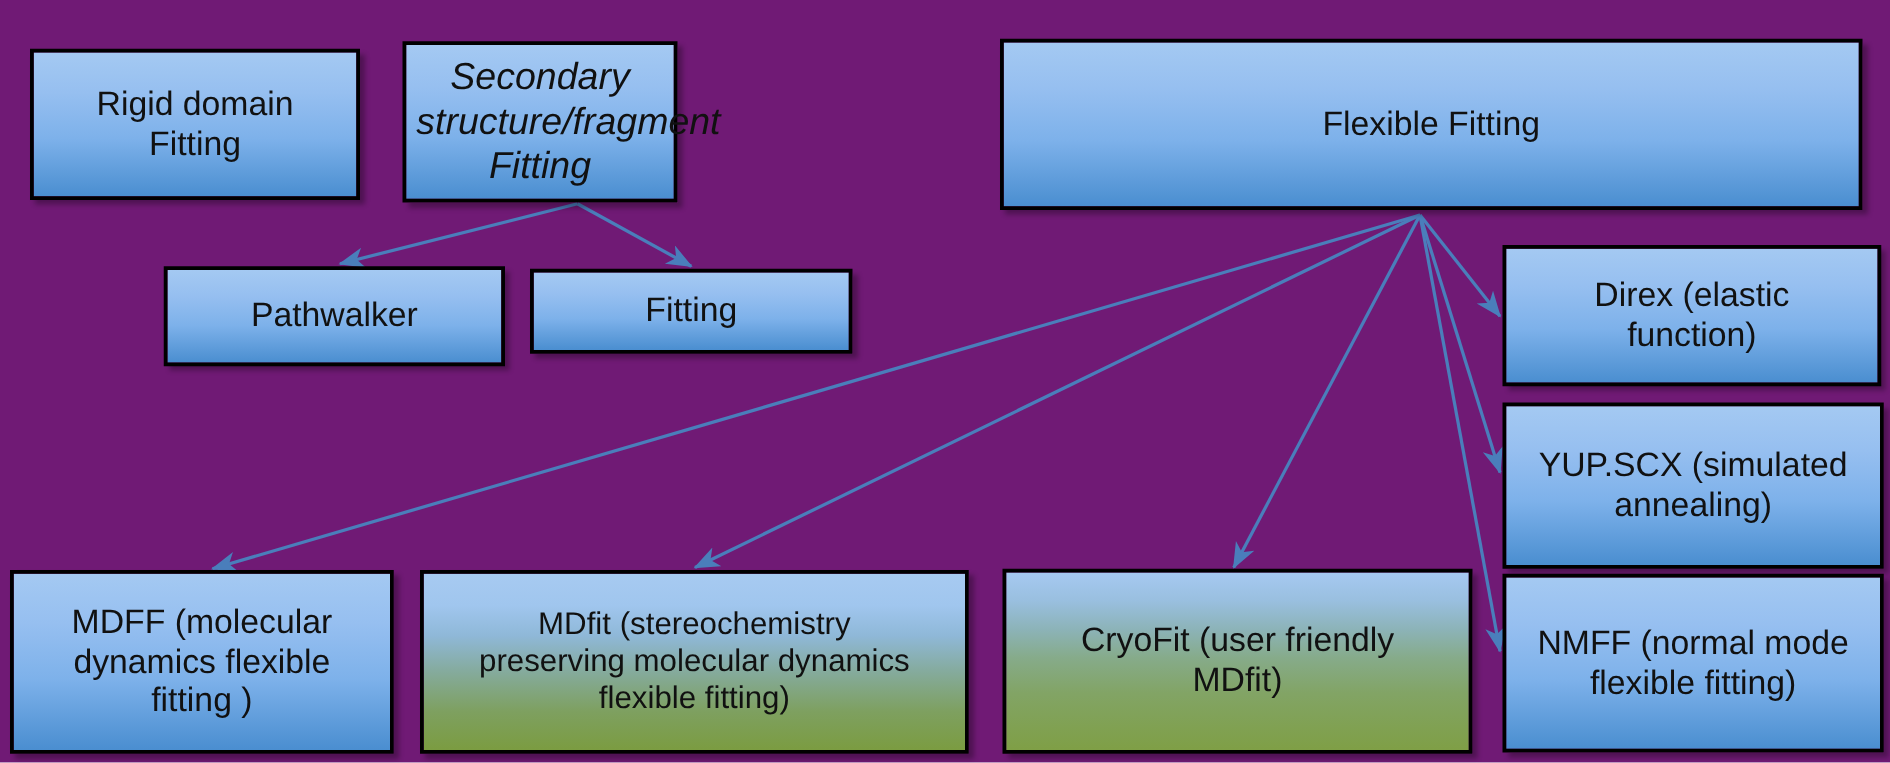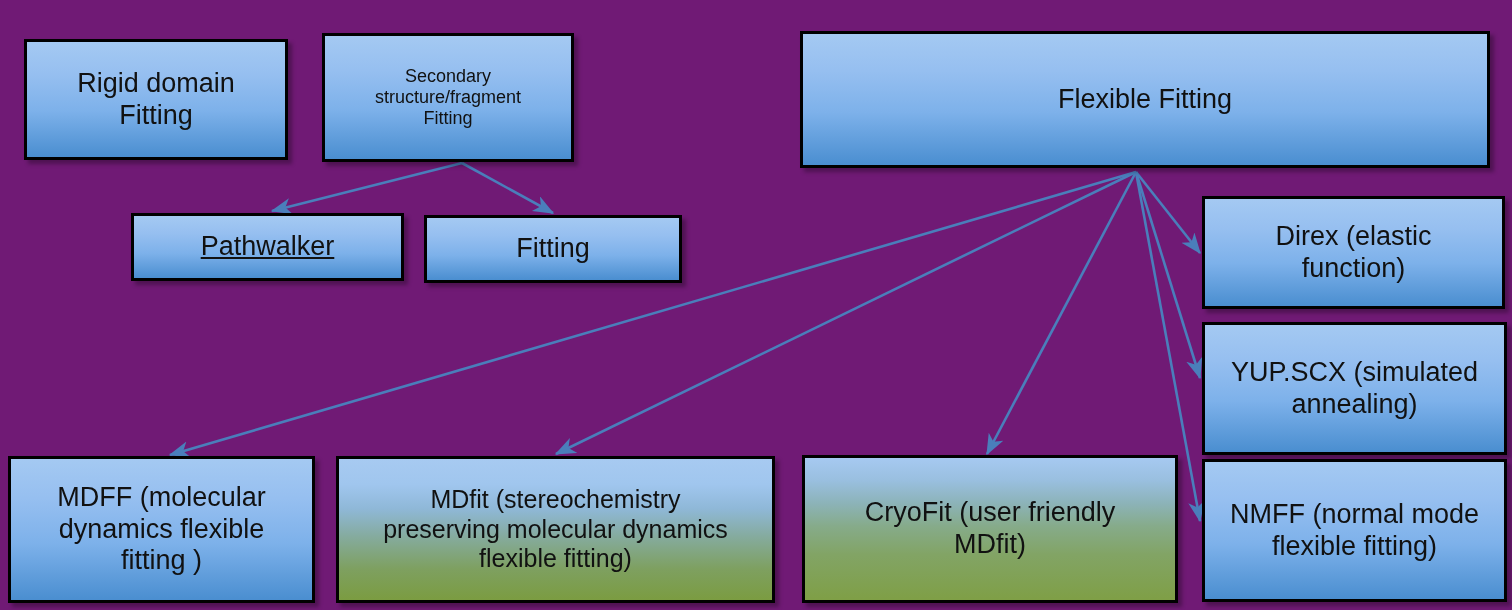--- a/index.html
+++ b/index.html
@@ -85,29 +85,29 @@
         <line x1="1136" y1="172" x2="1200" y2="253" class="conn" marker-end="url(#arrowhead)"></line>
         <line x1="1136" y1="172" x2="1200" y2="378" class="conn" marker-end="url(#arrowhead)"></line>
       </g>
   </svg>
 
   <div id="node-layer">
       <div class="node fill-blue" style="left: 24px; top: 39px; width: 264px; height: 121px; font-size: 27px;">
         <span class="label">Rigid domain
 Fitting</span>
       </div>
-      <div class="node fill-blue" style="left: 322px; top: 33px; width: 252px; height: 129px; font-size: 18px;">
+      <div class="node fill-blue" style="left: 322px; top: 33px; width: 220px; height: 129px; font-size: 30px; font-style: italic;">
         <span class="label">Secondary
 structure/fragment
 Fitting</span>
       </div>
       <div class="node fill-blue" style="left: 800px; top: 31px; width: 690px; height: 137px; font-size: 27px;">
         <span class="label">Flexible Fitting</span>
       </div>
-      <div class="node fill-blue" style="left: 131px; top: 213px; width: 273px; height: 68px; font-size: 27px; text-decoration: underline;">
+      <div class="node fill-blue" style="left: 131px; top: 213px; width: 273px; height: 80px; font-size: 27px;">
         <span class="label">Pathwalker</span>
       </div>
       <div class="node fill-blue" style="left: 424px; top: 215px; width: 258px; height: 68px; font-size: 27px;">
         <span class="label">Fitting</span>
       </div>
       <div class="node fill-blue" style="left: 1202px; top: 196px; width: 303px; height: 113px; font-size: 27px;">
         <span class="label">Direx (elastic
 function)</span>
       </div>
       <div class="node fill-blue" style="left: 1202px; top: 322px; width: 305px; height: 133px; font-size: 27px;">

